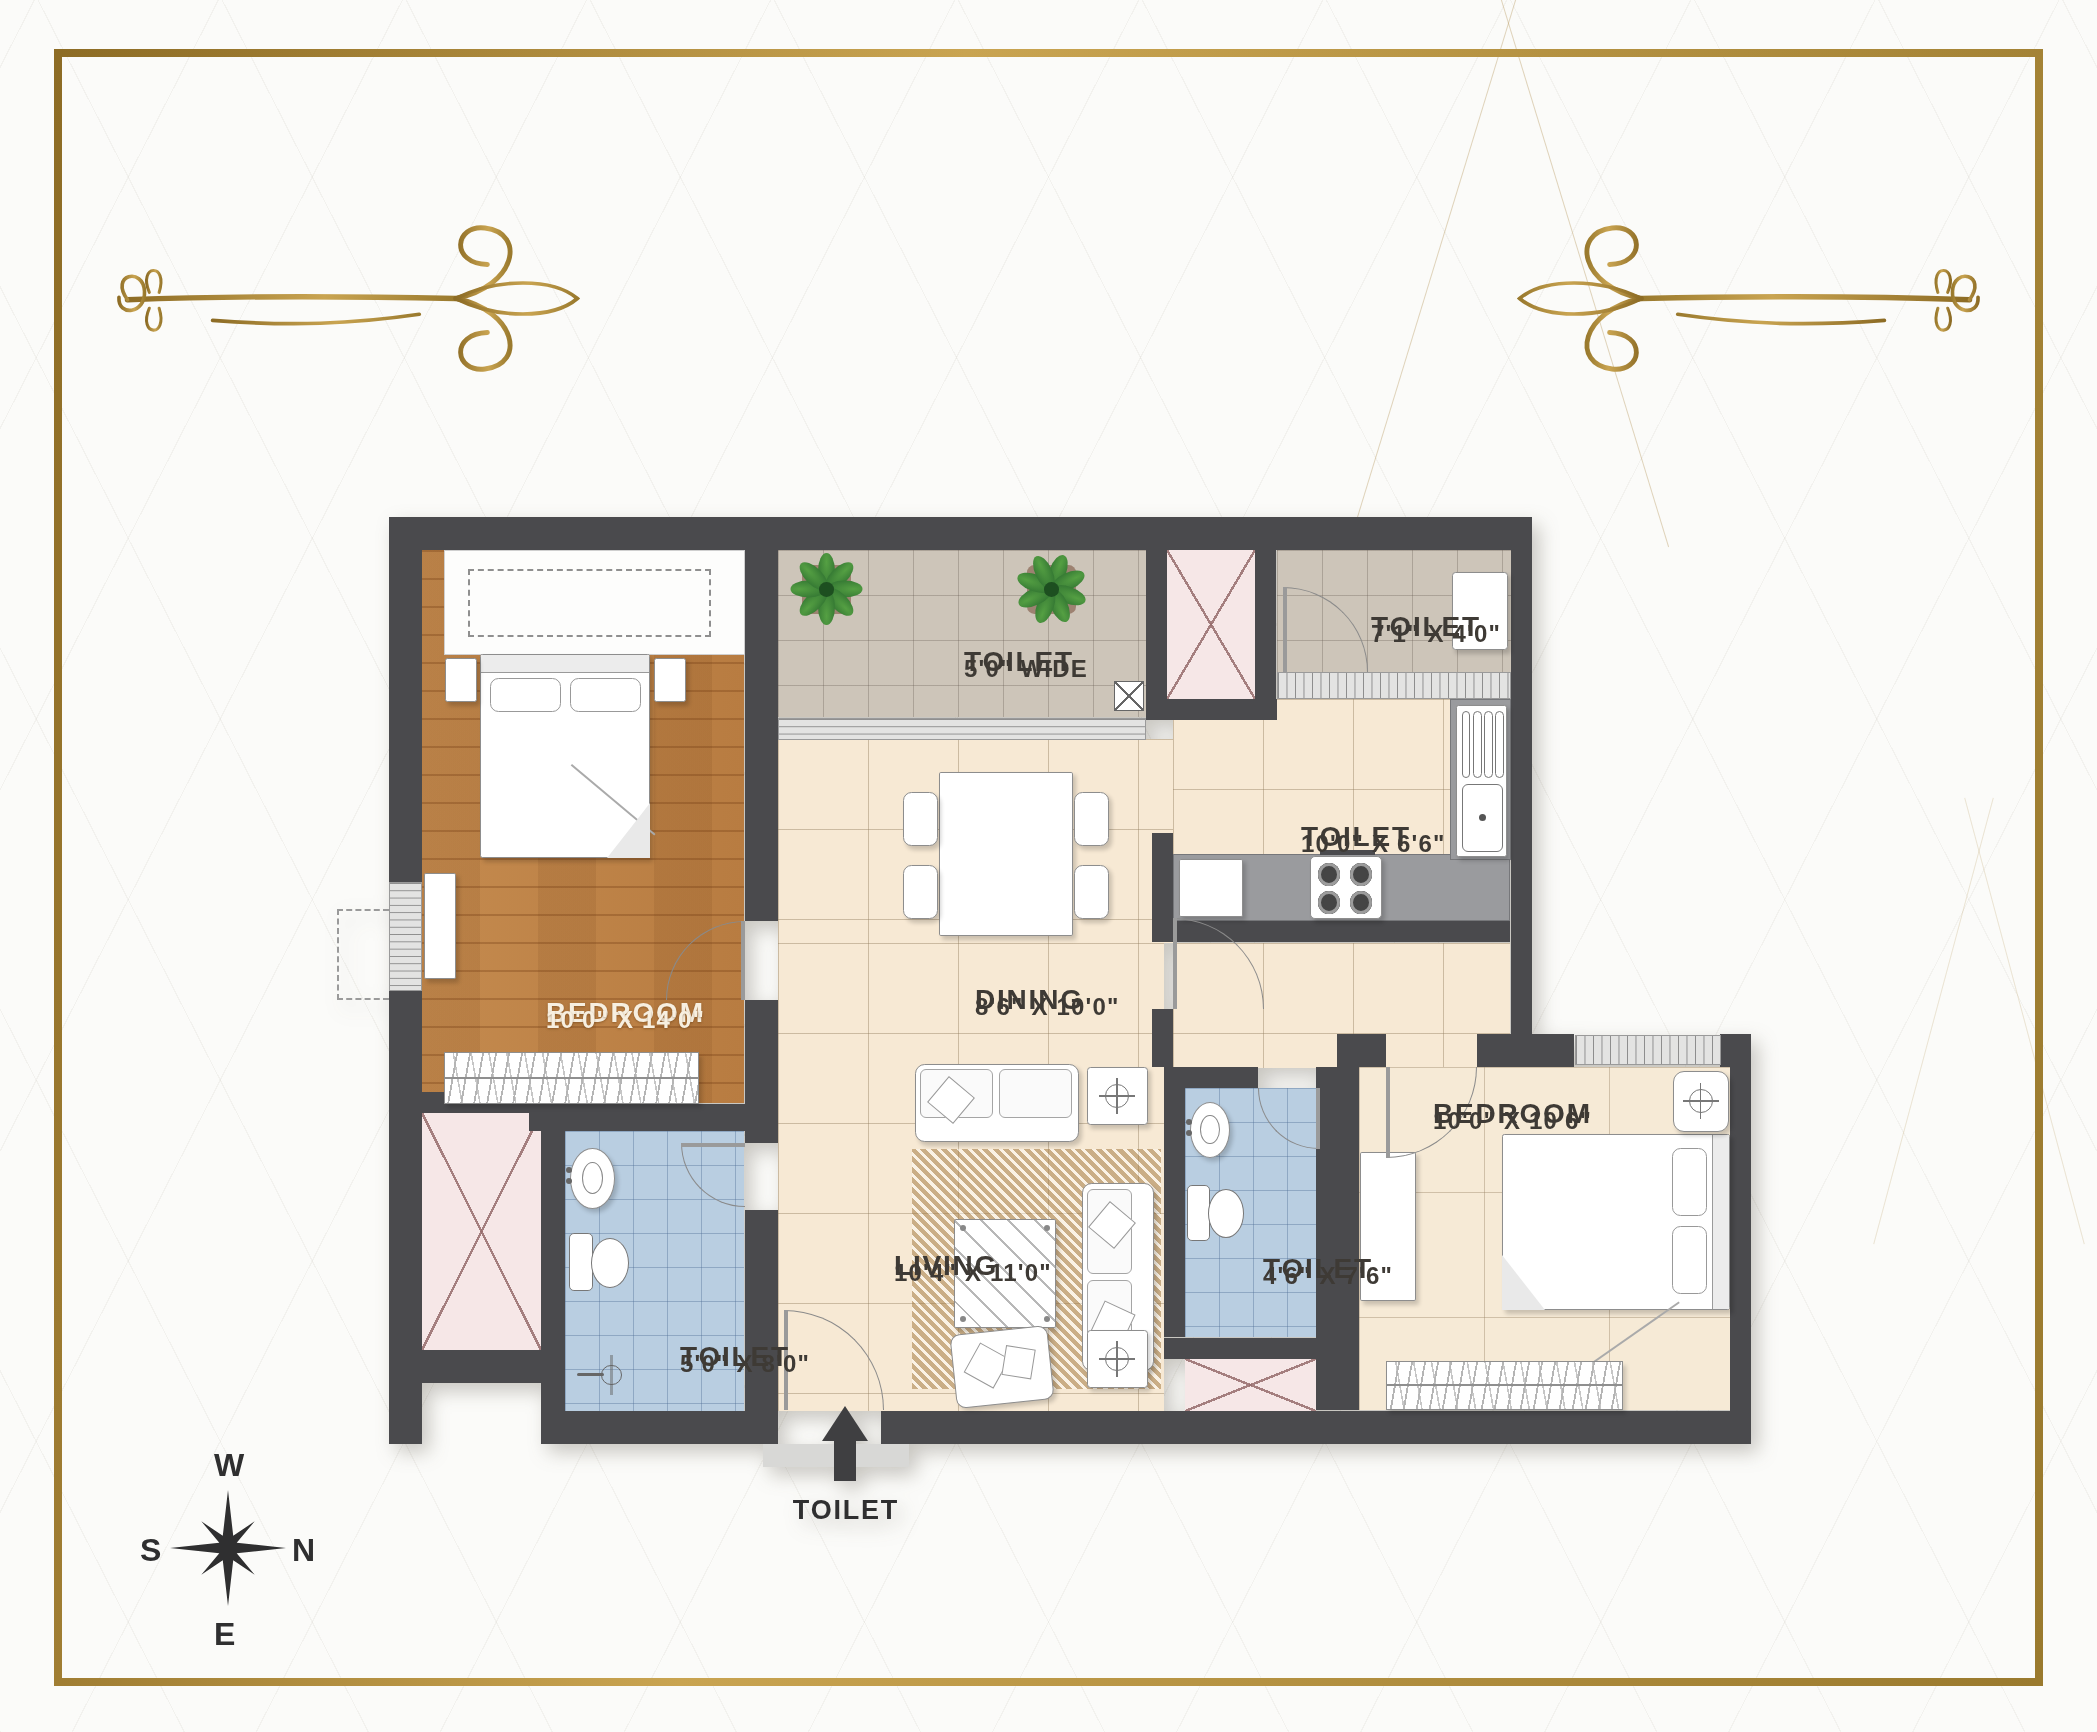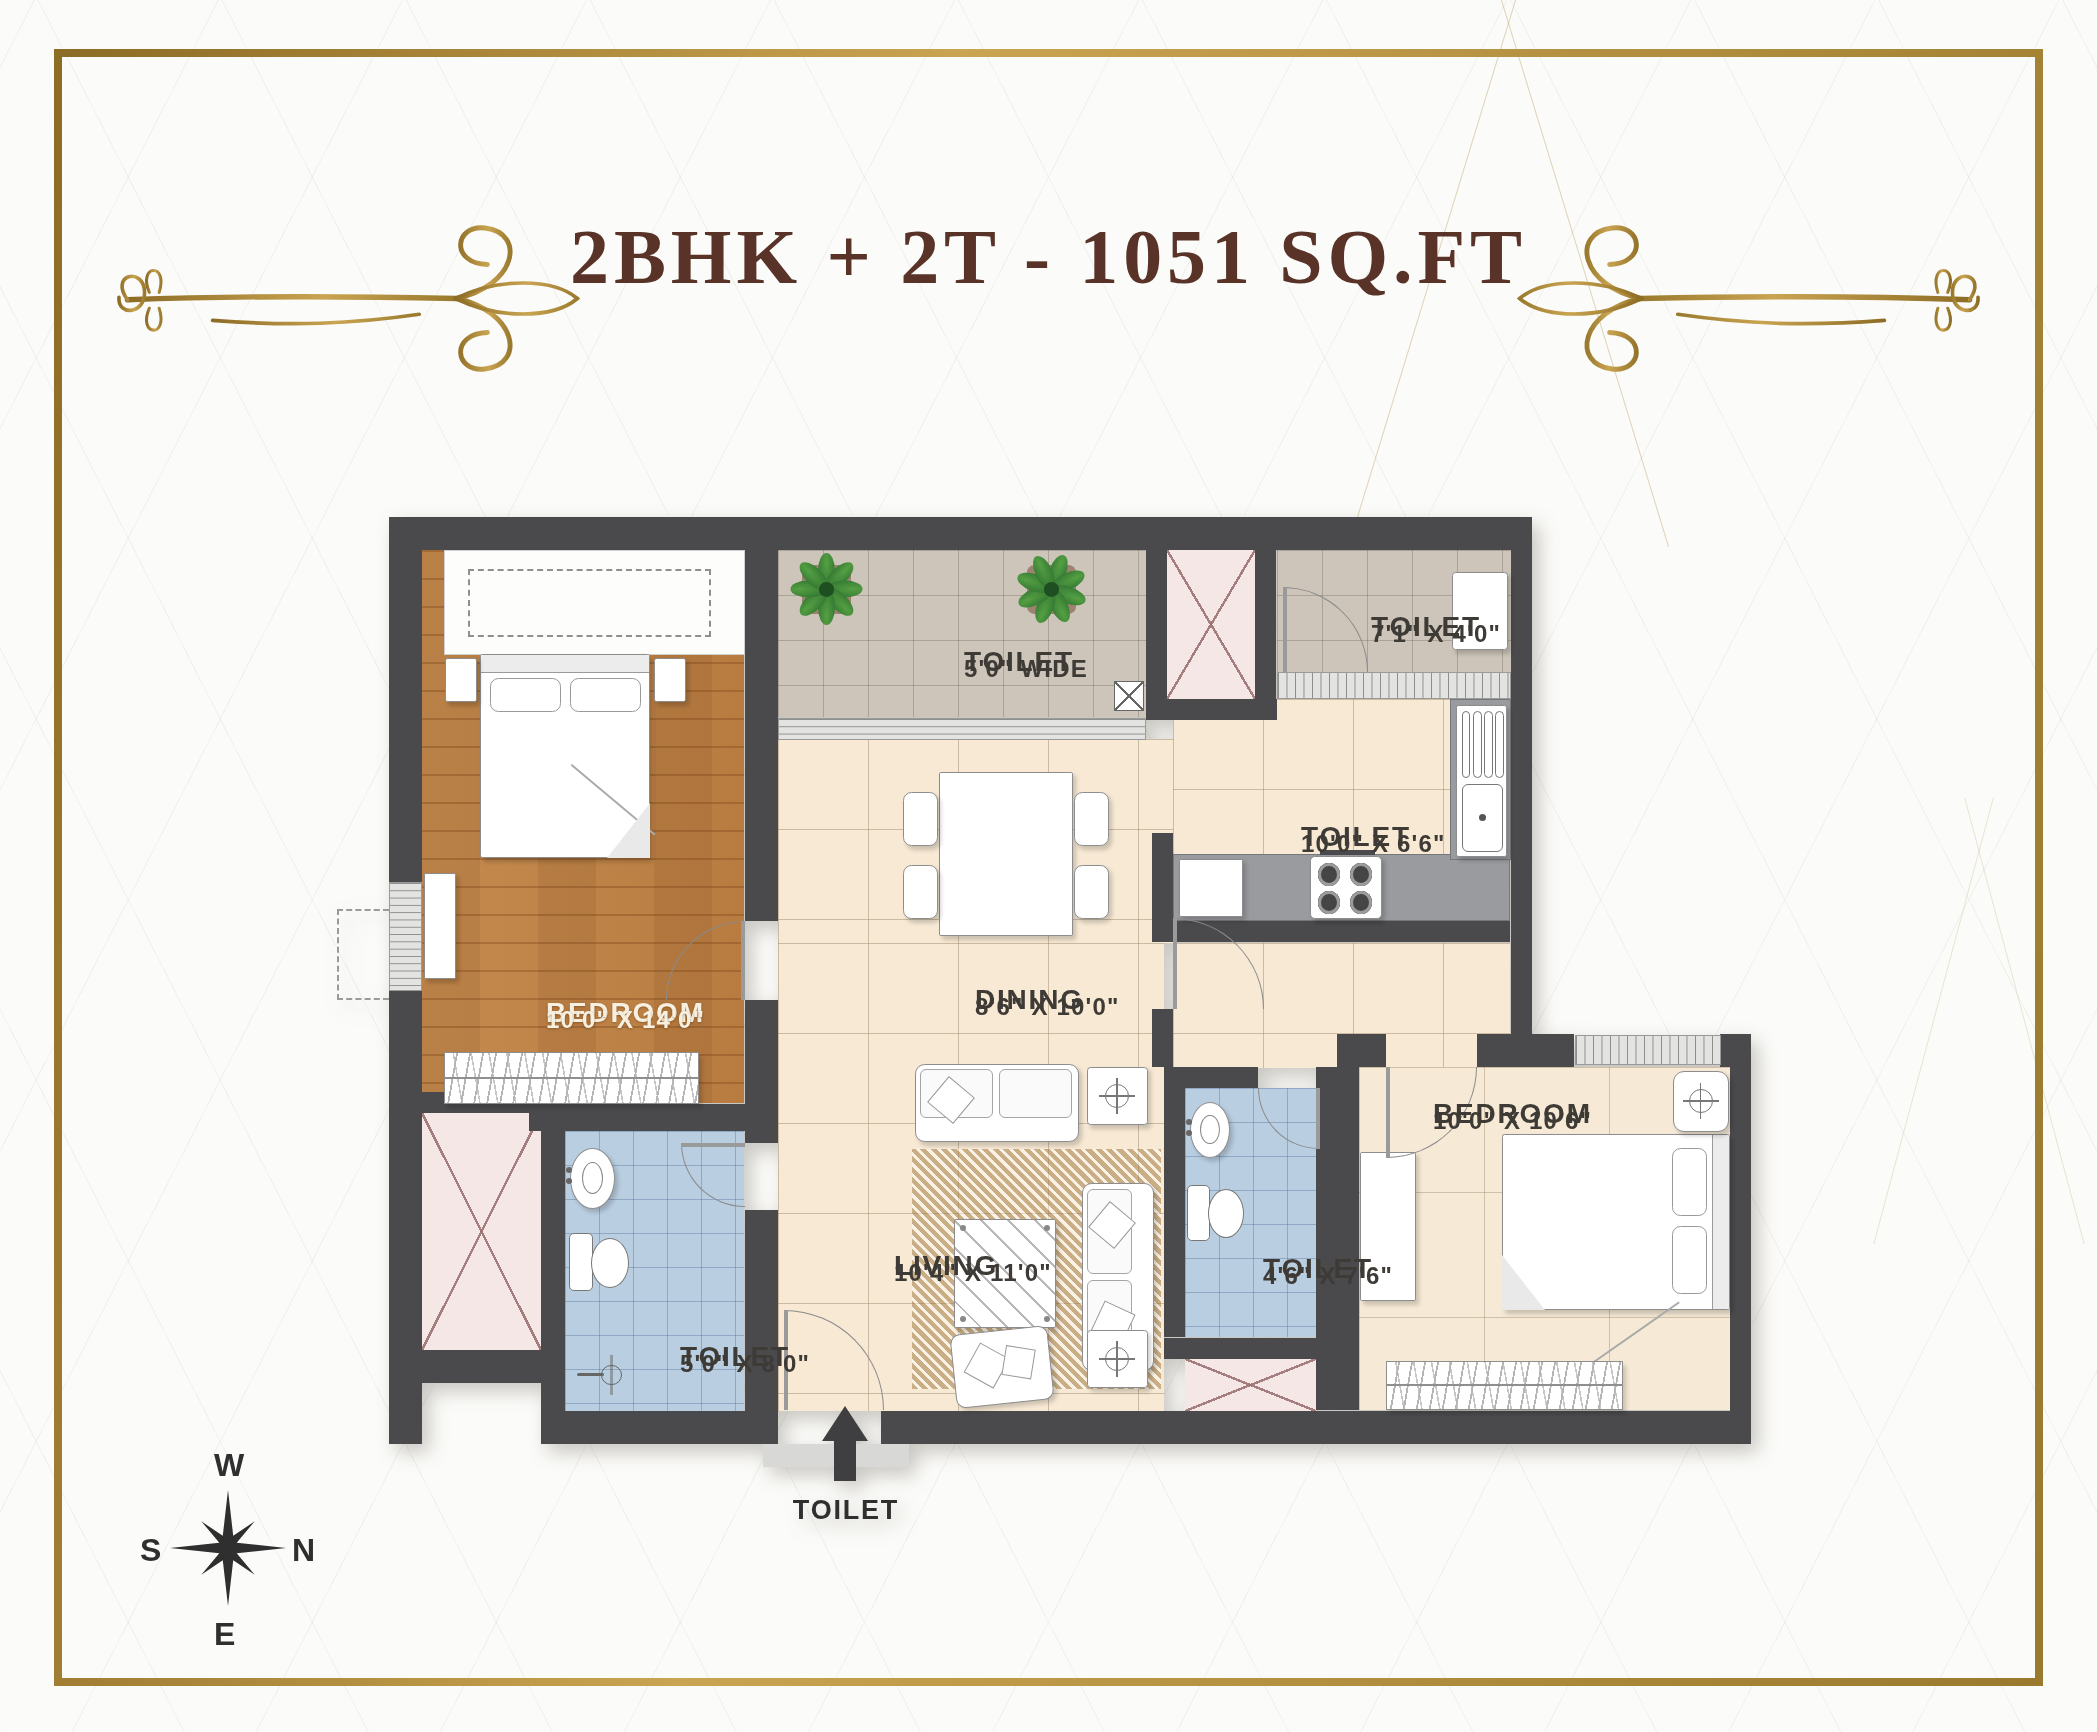--- a/index.html
+++ b/index.html
@@ -79,21 +79,20 @@
 
 <div id="canvas">
   <div class="argyle"></div>
   <div class="goldline" style="left:1435px;top:-36px;height:596px;transform:rotate(17deg);"></div>
   <div class="goldline" style="left:1581px;top:-36px;height:596px;transform:rotate(-17deg);"></div>
   <div class="goldline" style="left:1933px;top:790px;height:462px;transform:rotate(15deg);opacity:.6;"></div>
   <div class="goldline" style="left:2024px;top:790px;height:462px;transform:rotate(-15deg);opacity:.6;"></div>
 
   <div class="frame"></div>
 
-  <div class="title">2BHK + 2T - 1051 SQ.FT</div>
   <svg class="flourish left" style="left:91px;" viewBox="0 0 880 320">
     <defs>
         <linearGradient id="gg" x1="0" y1="0" x2="1" y2="0">
       <stop offset="0" stop-color="#8d6c25"></stop>
           <stop offset="0.6" stop-color="#c9a451"></stop>
           <stop offset="1" stop-color="#9a7a2e"></stop>
     </linearGradient>
       </defs>
     <g fill="none" stroke="url(#gg)" stroke-linecap="round">
       <path d="M60 162 C 220 156, 420 156, 600 160" stroke-width="9"></path>

